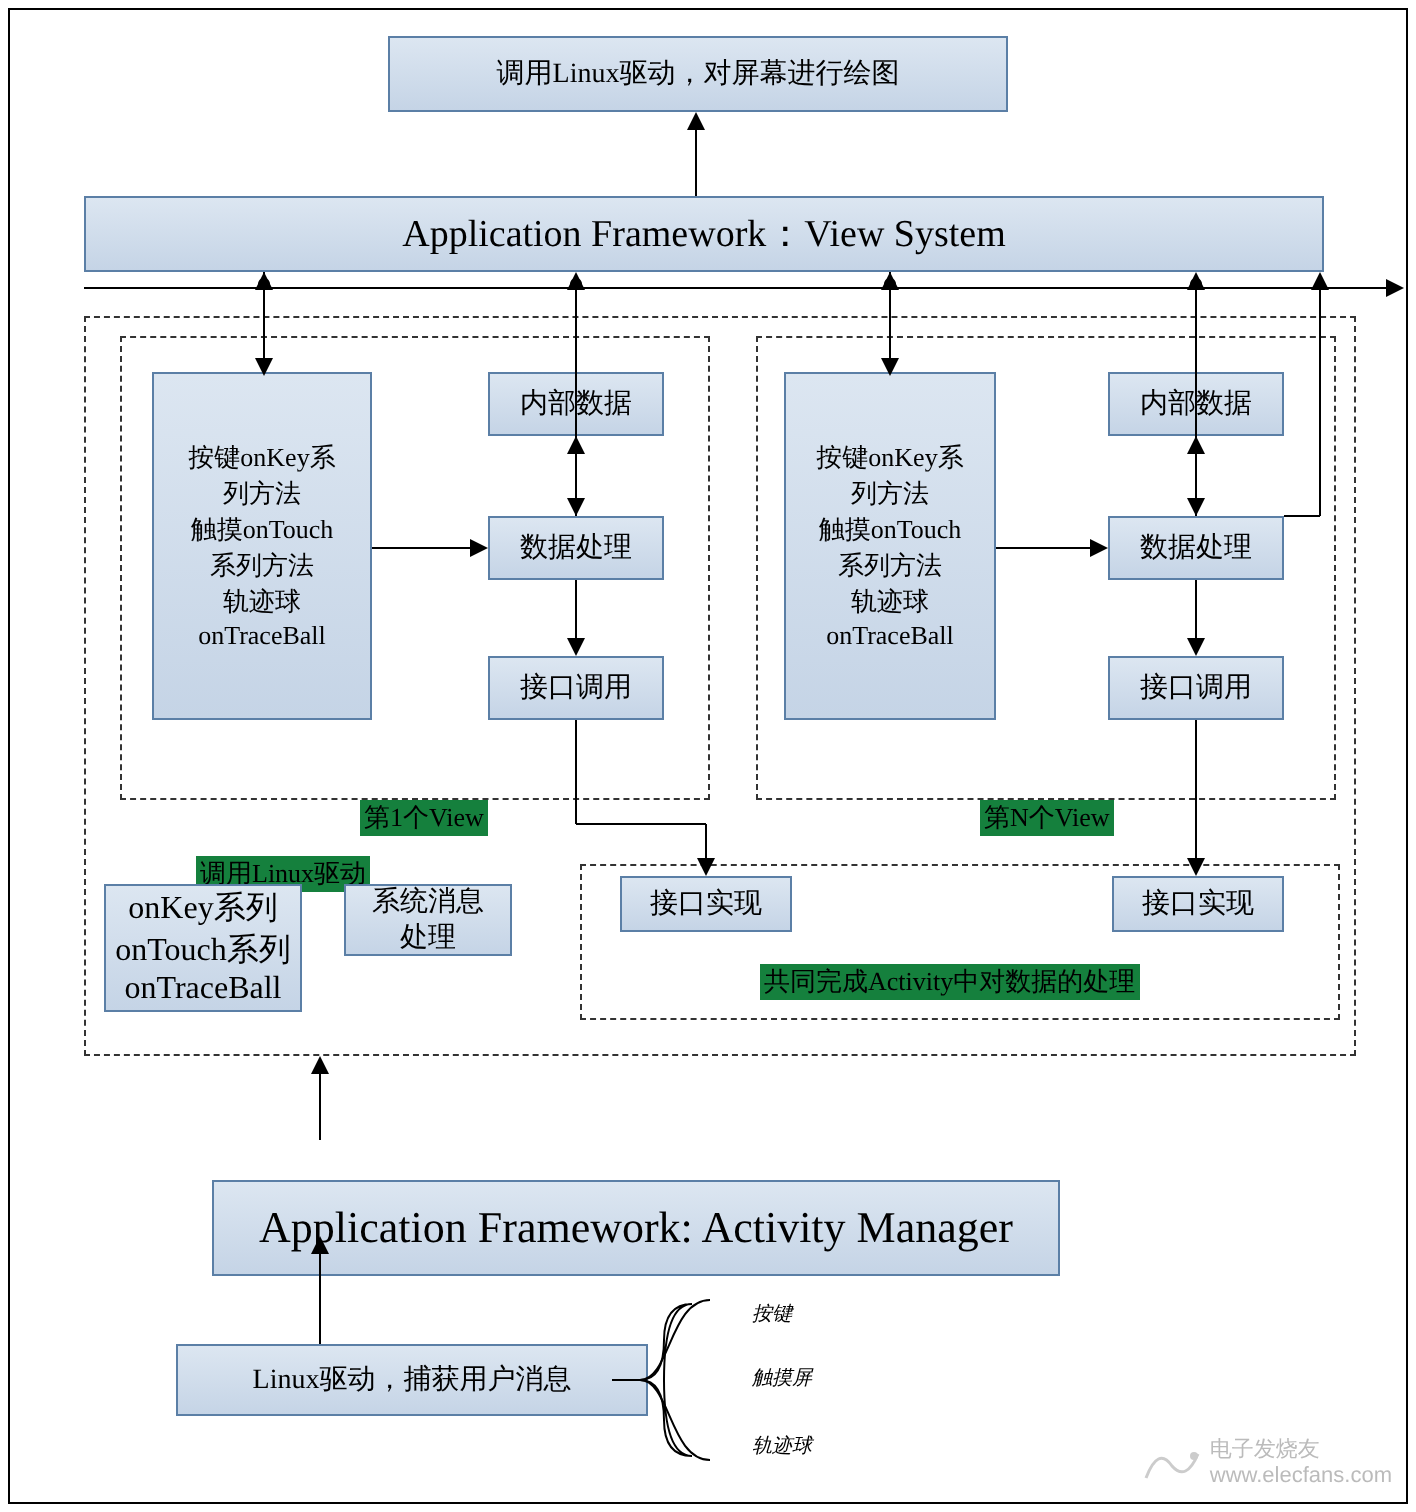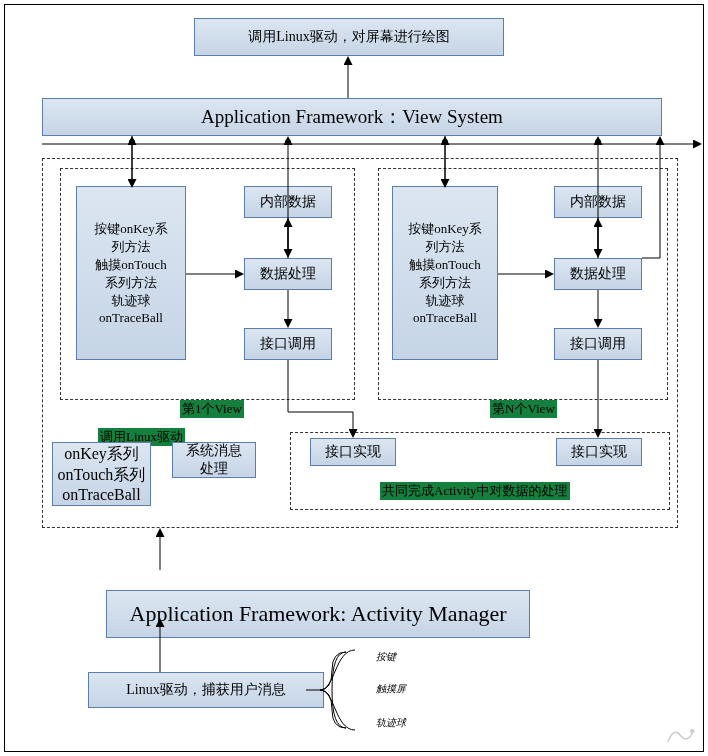--- a/index.html
+++ b/index.html
@@ -158,20 +158,24 @@
 
 <div class="brace-text" style="top:650px; left:376px;">按键</div>
 <div class="brace-text" style="top:682px; left:376px;">触摸屏</div>
 <div class="brace-text" style="top:716px; left:376px;">轨迹球</div>
 
 <div class="watermark">
   <svg width="30" height="20" viewBox="0 0 30 20">
     <path d="M2 18 Q 8 2 15 12 Q 22 20 28 6" stroke="#ccc" fill="none" stroke-width="1.5"></path>
     <circle cx="26" cy="7" r="2" fill="#ccc"></circle>
   </svg>
+  <div>
+    <div>电子发烧友</div>
+    <div>www.elecfans.com</div>
+  </div>
 </div>
 
 <svg class="arrows">
   <defs>
     <marker id="ah" markerWidth="9" markerHeight="9" refX="7" refY="4.5" orient="auto">
       <path d="M0,0 L9,4.5 L0,9 z" fill="#000"></path>
     </marker>
   </defs>
 
   <line x1="348" y1="98" x2="348" y2="58" stroke="#000" marker-end="url(#ah)"></line>

